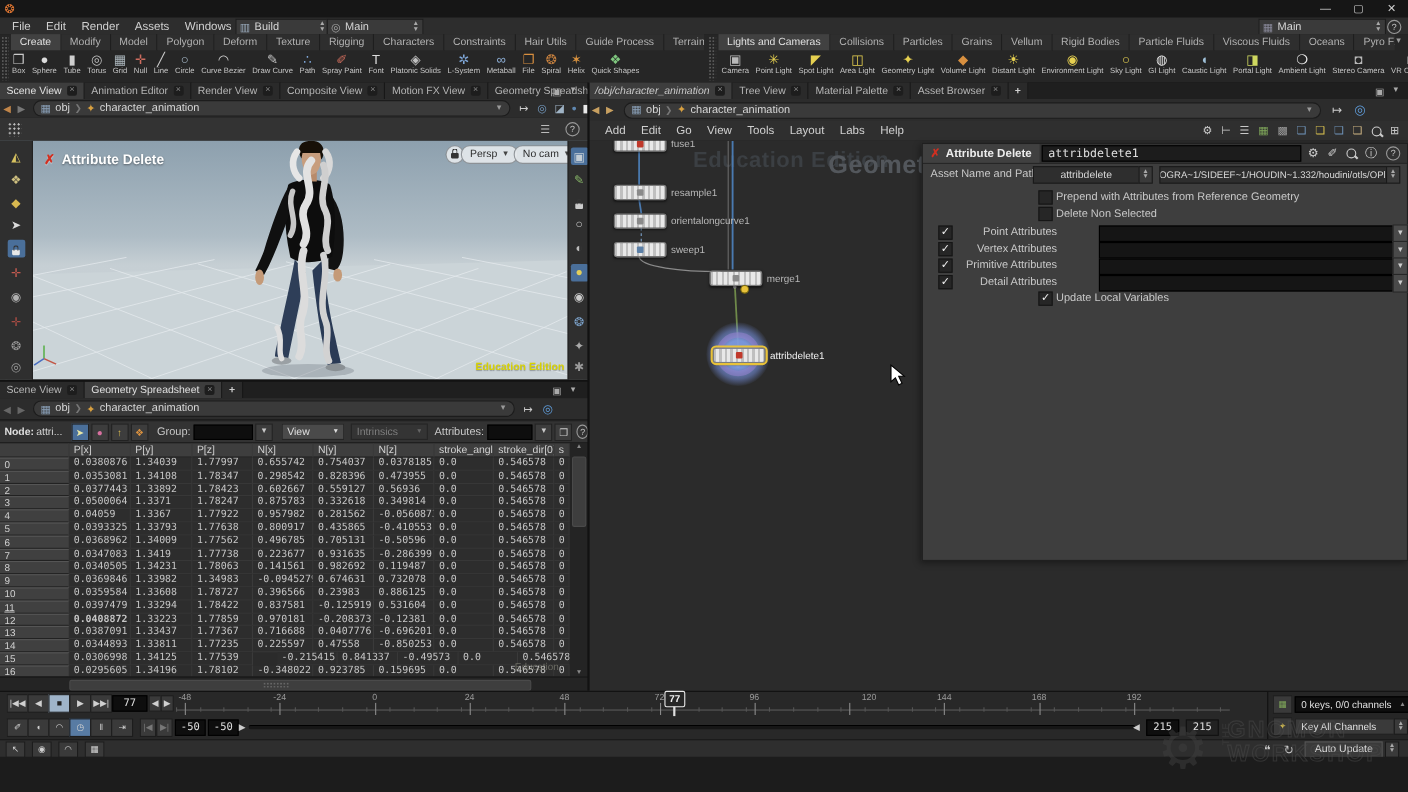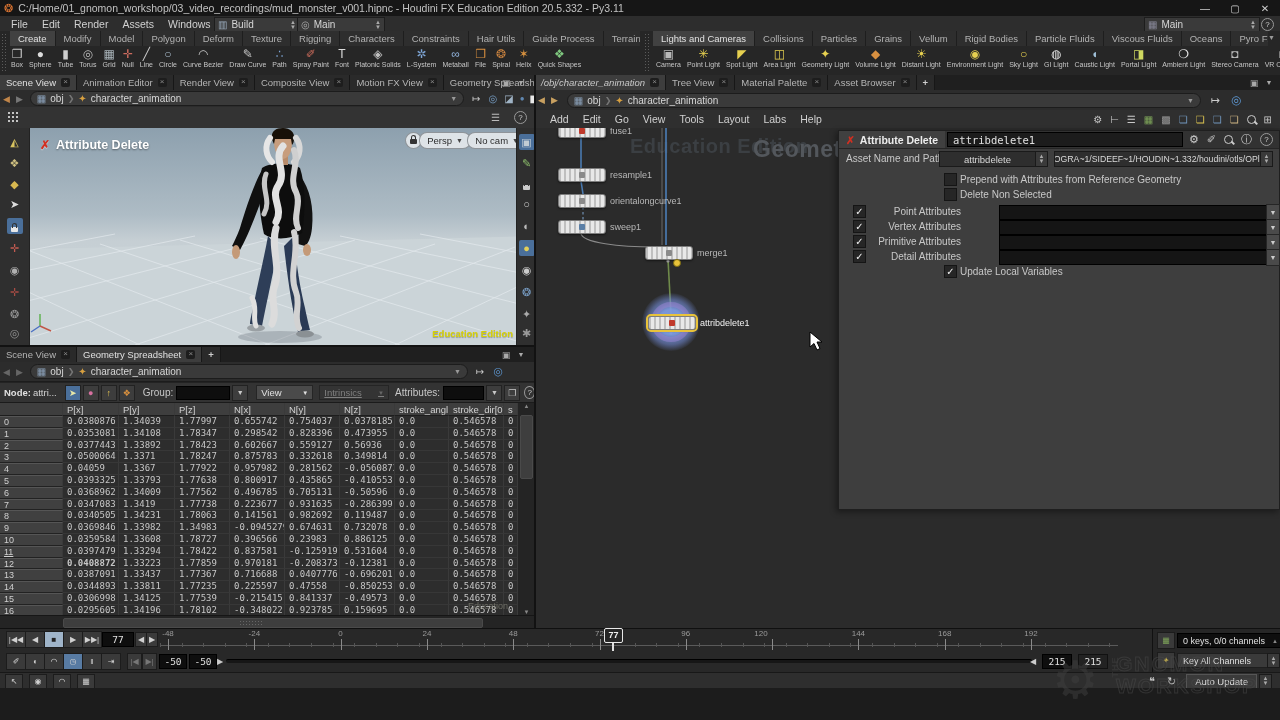--- a/index.html
+++ b/index.html
@@ -119,21 +119,20 @@
   .vsep{position:absolute;background:#121212;}
   .cursor{position:absolute;z-index:50;}
 </style>
 </head>
 <body>
 
 <div id="app">
 
   <div id="titlebar" class="abs">
     <span class="logo">❂</span>
-    <span class="title">C:/Home/01_gnomon_workshop/03_video_recordings/mud_monster_v001.hipnc - Houdini FX Education Edition 20.5.332 - Py3.11</span>
     <span style="flex:1"></span>
     <span class="wctl">—</span>
     <span class="wctl">▢</span>
     <span class="wctl">✕</span>
   </div>
 
   <div id="menubar" class="abs">
     <div id="menu-items" class="row" style="padding-left:4px;">
         <div class="menu-item">File</div>
         <div class="menu-item">Edit</div>
@@ -544,21 +543,21 @@
       </div>
     <span style="margin-left:6px;color:#c8c8c8;">Group:</span>
     <div class="tb-field" style="width:66px;margin-left:3px;"></div>
     <div class="tb-btn" style="margin-left:2px;">
         <span style="font-size:7px;">▼</span>
       </div>
     <div class="tb-combo" style="width:60px;margin-left:6px;">
       <span>View</span>
         <span style="font-size:6px;">▼</span>
     </div>
-    <div class="tb-combo dim" style="width:76px;margin-left:6px;text-decoration:underline;">
+    <div class="tb-combo dim" style="width:76px;margin-left:6px;">
       <span>Intrinsics</span>
         <span style="font-size:6px;color:#666;">▼</span>
     </div>
     <span style="margin-left:6px;color:#c8c8c8;">Attributes:</span>
     <div class="tb-field" style="width:50px;margin-left:3px;"></div>
     <div class="tb-btn" style="margin-left:2px;">
         <span style="font-size:7px;">▼</span>
       </div>
     <div class="tb-btn">
         <span>❐</span>
@@ -756,21 +755,21 @@
         <div class="ss-cell" style="width: 55px;">-0.850253</div>
         <div class="ss-cell" style="width: 54px;">0.0</div>
         <div class="ss-cell" style="width: 55px;">0.546578</div>
         <div class="ss-cell" style="width: 14px;">0</div>
       </div>
       <div class="ss-row">
         <div class="ss-cell ss-rownum" style="width: 63px;">15</div>
         <div class="ss-cell" style="width: 56px;">0.0306998</div>
         <div class="ss-cell" style="width: 56px;">1.34125</div>
         <div class="ss-cell" style="width: 55px;">1.77539</div>
-        <div class="ss-cell" style="width: 55px;">-0.215415</div>
+        <div class="ss-cell" style="width: 55px; margin-left: 22px;">-0.215415</div>
         <div class="ss-cell" style="width: 55px;">0.841337</div>
         <div class="ss-cell" style="width: 55px;">-0.49573</div>
         <div class="ss-cell" style="width: 54px;">0.0</div>
         <div class="ss-cell" style="width: 55px;">0.546578</div>
         <div class="ss-cell" style="width: 14px;">0</div>
       </div>
       <div class="ss-row">
         <div class="ss-cell ss-rownum" style="width: 63px;">16</div>
         <div class="ss-cell" style="width: 56px;">0.0295605</div>
         <div class="ss-cell" style="width: 56px;">1.34196</div>
@@ -1026,21 +1025,21 @@
         <div class="tick-label" style="left: 340.6px;">0</div>
         <div class="tick-major" style="left: 340.6px;"></div>
         <div class="tick-label" style="left: 426.9px;">24</div>
         <div class="tick-major" style="left: 426.9px;"></div>
         <div class="tick-label" style="left: 513.2px;">48</div>
         <div class="tick-major" style="left: 513.2px;"></div>
         <div class="tick-label" style="left: 599.5px;">72</div>
         <div class="tick-major" style="left: 599.5px;"></div>
         <div class="tick-label" style="left: 685.8px;">96</div>
         <div class="tick-major" style="left: 685.8px;"></div>
-        <div class="tick-label" style="left: 761px;">120</div>
+        <div class="tick-label" style="left: 790px;">120</div>
         <div class="tick-major" style="left: 772.1px;"></div>
         <div class="tick-label" style="left: 858.4px;">144</div>
         <div class="tick-major" style="left: 858.4px;"></div>
         <div class="tick-label" style="left: 944.7px;">168</div>
         <div class="tick-major" style="left: 944.7px;"></div>
         <div class="tick-label" style="left: 1031px;">192</div>
         <div class="tick-major" style="left: 1031px;"></div>
         <div class="tick-minor" style="left: 160px;"></div>
         <div class="tick-minor" style="left: 181.6px;"></div>
         <div class="tick-minor" style="left: 203.1px;"></div>

